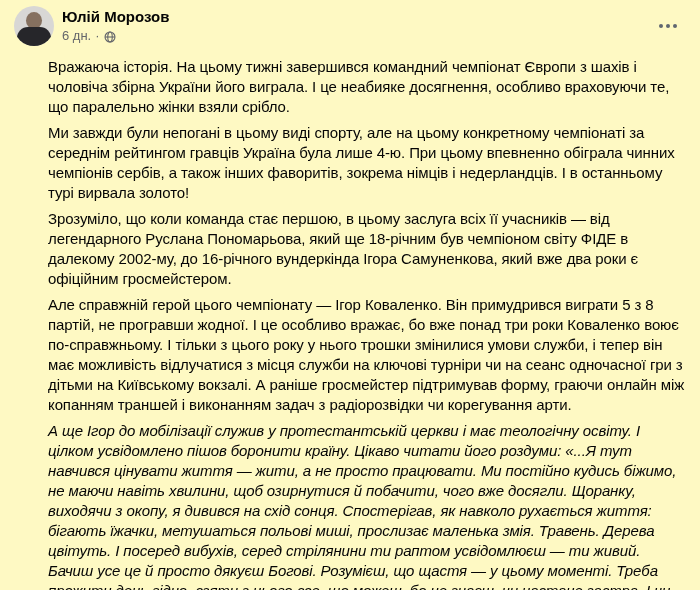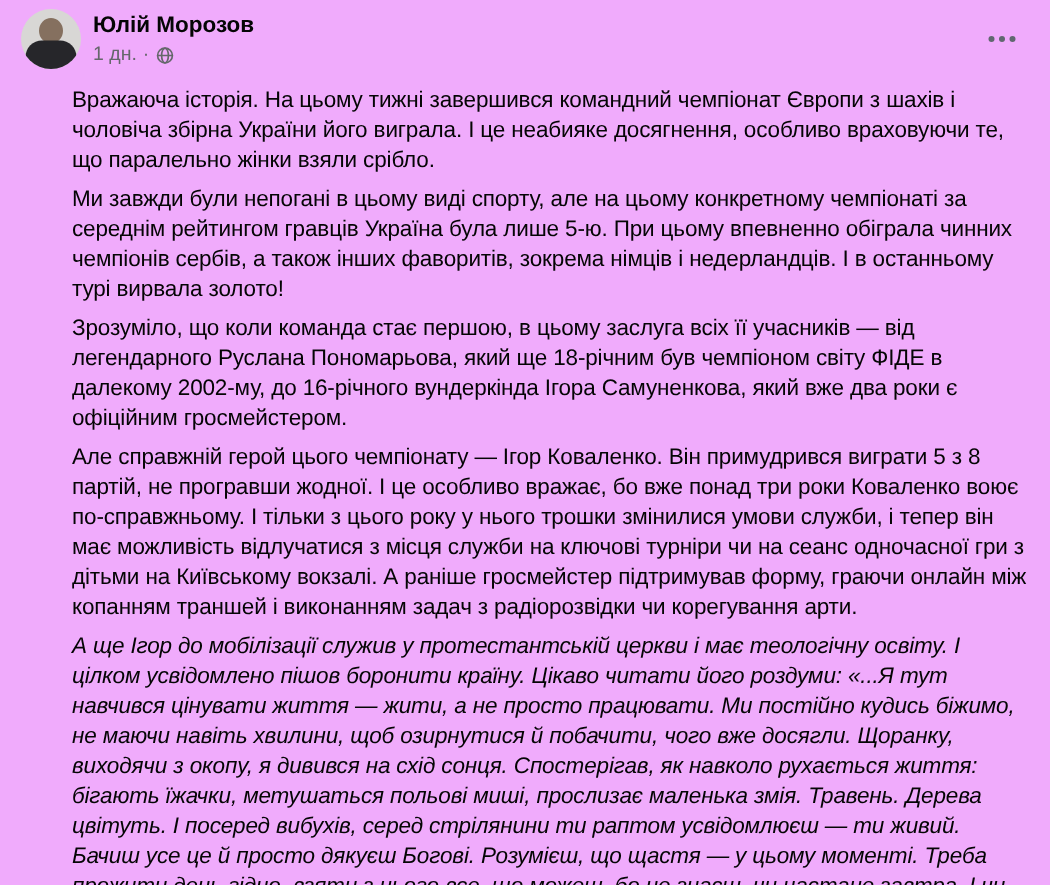--- a/index.html
+++ b/index.html
@@ -1,21 +1,21 @@
 <!DOCTYPE html>
 <html><head>
 <meta charset="utf-8">
 <style>
   html, body { margin: 0; padding: 0; }
   body {
     width: 700px; height: 590px; overflow: hidden;
     background: #ffffff;
     font-family: "Liberation Sans", "DejaVu Sans", sans-serif;
   }
-  .post { width: 700px; height: 590px; background: #f0abfc; }
+  .post { width: 700px; height: 590px; background: #fef9c3; }
 
   
   .header { display: flex; align-items: flex-start; padding: 6px 16px 0 14px; }
   .avatar {
     width: 40px; height: 40px; border-radius: 50%;
     background: #d8d7d5; position: relative; overflow: hidden;
     flex: 0 0 40px; cursor: pointer;
   }
   .avatar .head {
     position: absolute; top: 6px; left: 12px;
@@ -69,21 +69,21 @@
   <div class="header">
 
     <div class="avatar">
       <div class="head"></div>
       <div class="torso"></div>
     </div>
 
     <div class="hinfo">
       <div class="name">Юлій Морозов</div>
       <div class="meta">
-        <span class="time">1 дн.</span>
+        <span class="time">6 дн.</span>
         <span>·</span>
         <span class="globe">
           <svg width="12" height="12" viewBox="0 0 16 16" fill="none" stroke="#65676B" stroke-width="1.5">
             <circle cx="8" cy="8" r="6.6"></circle>
             <ellipse cx="8" cy="8" rx="3" ry="6.6"></ellipse>
             <line x1="1.4" y1="8" x2="14.6" y2="8"></line>
           </svg>
         </span>
       </div>
     </div>
@@ -91,19 +91,19 @@
     <div class="menu-btn">
       <span class="dot"></span>
       <span class="dot"></span>
       <span class="dot"></span>
     </div>
 
   </div>
 
   <div class="body-text">
     <p>Вражаюча історія. На цьому тижні завершився командний чемпіонат Європи з шахів і чоловіча збірна України його виграла. І це неабияке досягнення, особливо враховуючи те, що паралельно жінки взяли срібло.</p>
-    <p>Ми завжди були непогані в цьому виді спорту, але на цьому конкретному чемпіонаті за середнім рейтингом гравців Україна була лише 5-ю. При цьому впевненно обіграла чинних чемпіонів сербів, а також інших фаворитів, зокрема німців і недерландців. І в останньому турі вирвала золото!</p>
+    <p>Ми завжди були непогані в цьому виді спорту, але на цьому конкретному чемпіонаті за середнім рейтингом гравців Україна була лише 4-ю. При цьому впевненно обіграла чинних чемпіонів сербів, а також інших фаворитів, зокрема німців і недерландців. І в останньому турі вирвала золото!</p>
     <p>Зрозуміло, що коли команда стає першою, в цьому заслуга всіх її учасників — від легендарного Руслана Пономарьова, який ще 18-річним був чемпіоном світу ФІДЕ в далекому 2002-му, до 16-річного вундеркінда Ігора Самуненкова, який вже два роки є офіційним гросмейстером.</p>
     <p>Але справжній герой цього чемпіонату — Ігор Коваленко. Він примудрився виграти 5 з 8 партій, не програвши жодної. І це особливо вражає, бо вже понад три роки Коваленко воює по-справжньому. І тільки з цього року у нього трошки змінилися умови служби, і тепер він має можливість відлучатися з місця служби на ключові турніри чи на сеанс одночасної гри з дітьми на Київському вокзалі. А раніше гросмейстер підтримував форму, граючи онлайн між копанням траншей і виконанням задач з радіорозвідки чи корегування арти.</p>
     <p>А ще Ігор до мобілізації служив у протестантській церкви і має теологічну освіту. І цілком усвідомлено пішов боронити країну. Цікаво читати його роздуми: «...Я тут навчився цінувати життя — жити, а не просто працювати. Ми постійно кудись біжимо, не маючи навіть хвилини, щоб озирнутися й побачити, чого вже досягли. Щоранку, виходячи з окопу, я дивився на схід сонця. Спостерігав, як навколо рухається життя: бігають їжачки, метушаться польові миші, прослизає маленька змія. Травень. Дерева цвітуть. І посеред вибухів, серед стрілянини ти раптом усвідомлюєш — ти живий. Бачиш усе це й просто дякуєш Богові. Розумієш, що щастя — у цьому моменті. Треба прожити день гідно, взяти з нього все, що можеш, бо не знаєш, чи настане завтра. І чи ти сам побачиш це завтра».</p>
   </div>
 
 </div>
 
 </body></html>

